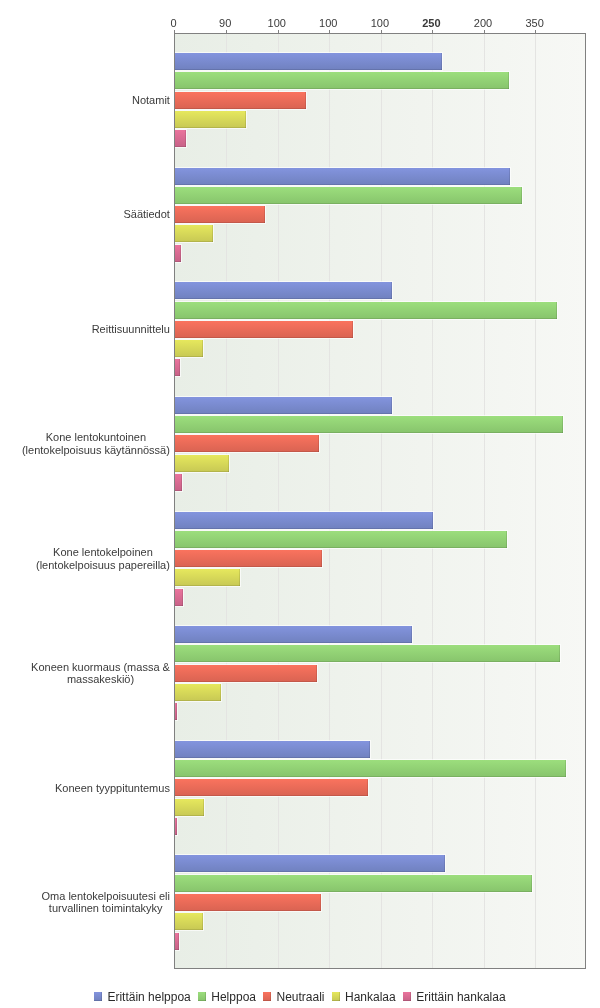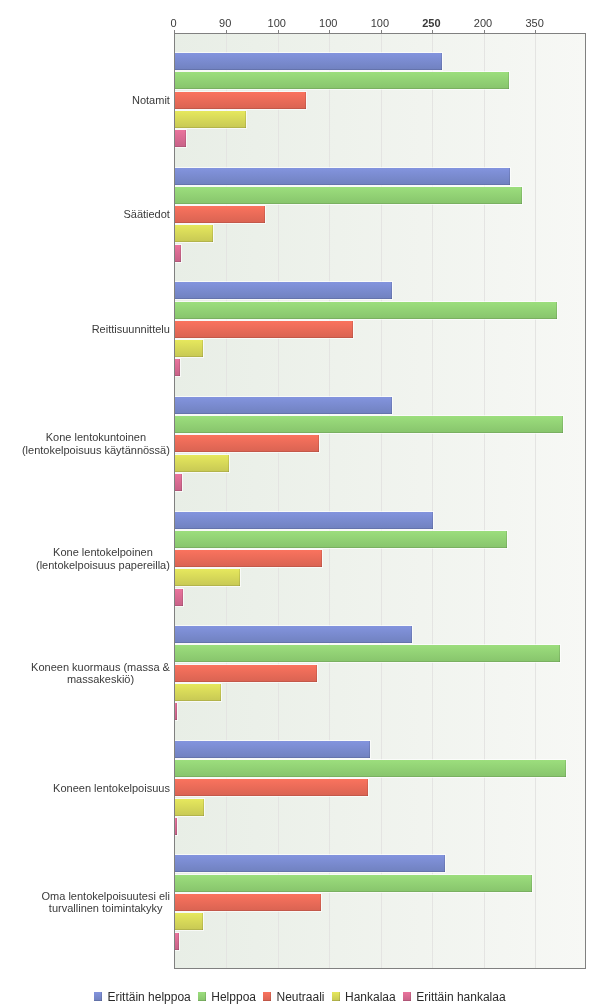--- a/index.html
+++ b/index.html
@@ -127,21 +127,21 @@
       <div class="cat-label" style="right: 430.1px; top: 396.85px;">
         <span>Kone lentokuntoinen<br>(lentokelpoisuus käytännössä)</span>
       </div>
       <div class="cat-label" style="right: 430.1px; top: 511.5px;">
         <span>Kone lentokelpoinen<br>(lentokelpoisuus papereilla)</span>
       </div>
       <div class="cat-label" style="right: 430.1px; top: 626.15px;">
         <span>Koneen kuormaus (massa &amp;<br>massakeskiö)</span>
       </div>
       <div class="cat-label" style="right: 430.1px; top: 740.8px;">
-        <span>Koneen lentokelpoisuus</span>
+        <span>Koneen tyyppituntemus</span>
       </div>
       <div class="cat-label" style="right: 430.1px; top: 855.45px;">
         <span>Oma lentokelpoisuutesi eli<br>turvallinen toimintakyky</span>
       </div>
     </div>
 
   <div class="legend" id="legend"><span class="legend-item"><span class="legend-swatch" style="background: linear-gradient(rgb(131, 148, 222), rgb(112, 129, 191)); box-shadow: rgba(0, 0, 0, 0.12) -1px 0px 0px inset, rgba(0, 0, 0, 0.12) 0px -1px 0px inset;"></span><span>Erittäin helppoa</span></span><span class="legend-item"><span class="legend-swatch" style="background: linear-gradient(rgb(156, 222, 125), rgb(135, 196, 108)); box-shadow: rgba(0, 0, 0, 0.12) -1px 0px 0px inset, rgba(0, 0, 0, 0.12) 0px -1px 0px inset;"></span><span>Helppoa</span></span><span class="legend-item"><span class="legend-swatch" style="background: linear-gradient(rgb(250, 115, 94), rgb(217, 99, 82)); box-shadow: rgba(0, 0, 0, 0.12) -1px 0px 0px inset, rgba(0, 0, 0, 0.12) 0px -1px 0px inset;"></span><span>Neutraali</span></span><span class="legend-item"><span class="legend-swatch" style="background: linear-gradient(rgb(230, 232, 93), rgb(199, 200, 84)); box-shadow: rgba(0, 0, 0, 0.12) -1px 0px 0px inset, rgba(0, 0, 0, 0.12) 0px -1px 0px inset;"></span><span>Hankalaa</span></span><span class="legend-item"><span class="legend-swatch" style="background: linear-gradient(rgb(234, 116, 157), rgb(199, 98, 135)); box-shadow: rgba(0, 0, 0, 0.12) -1px 0px 0px inset, rgba(0, 0, 0, 0.12) 0px -1px 0px inset;"></span><span>Erittäin hankalaa</span></span></div>
 </div>
 
 </body></html>

